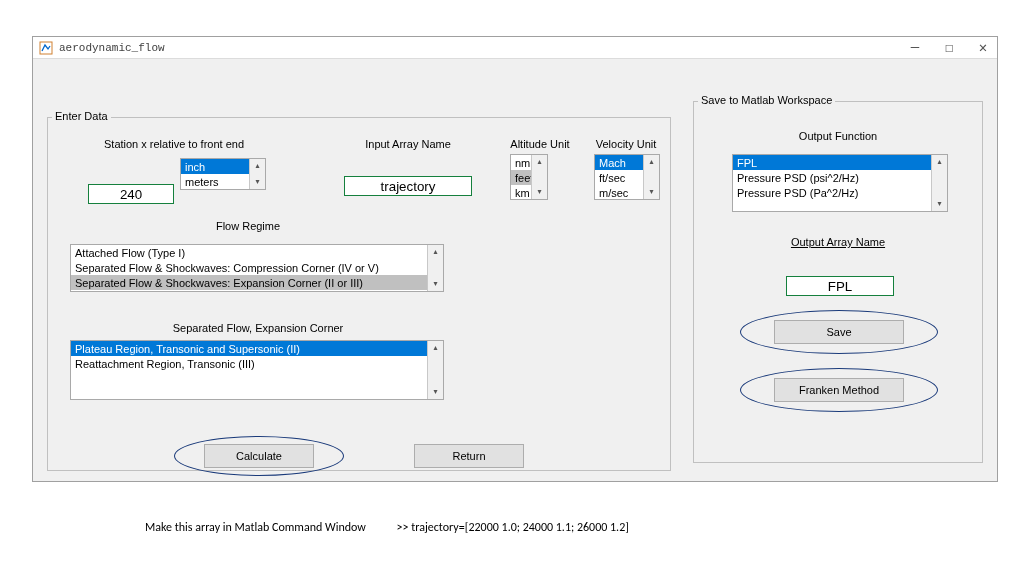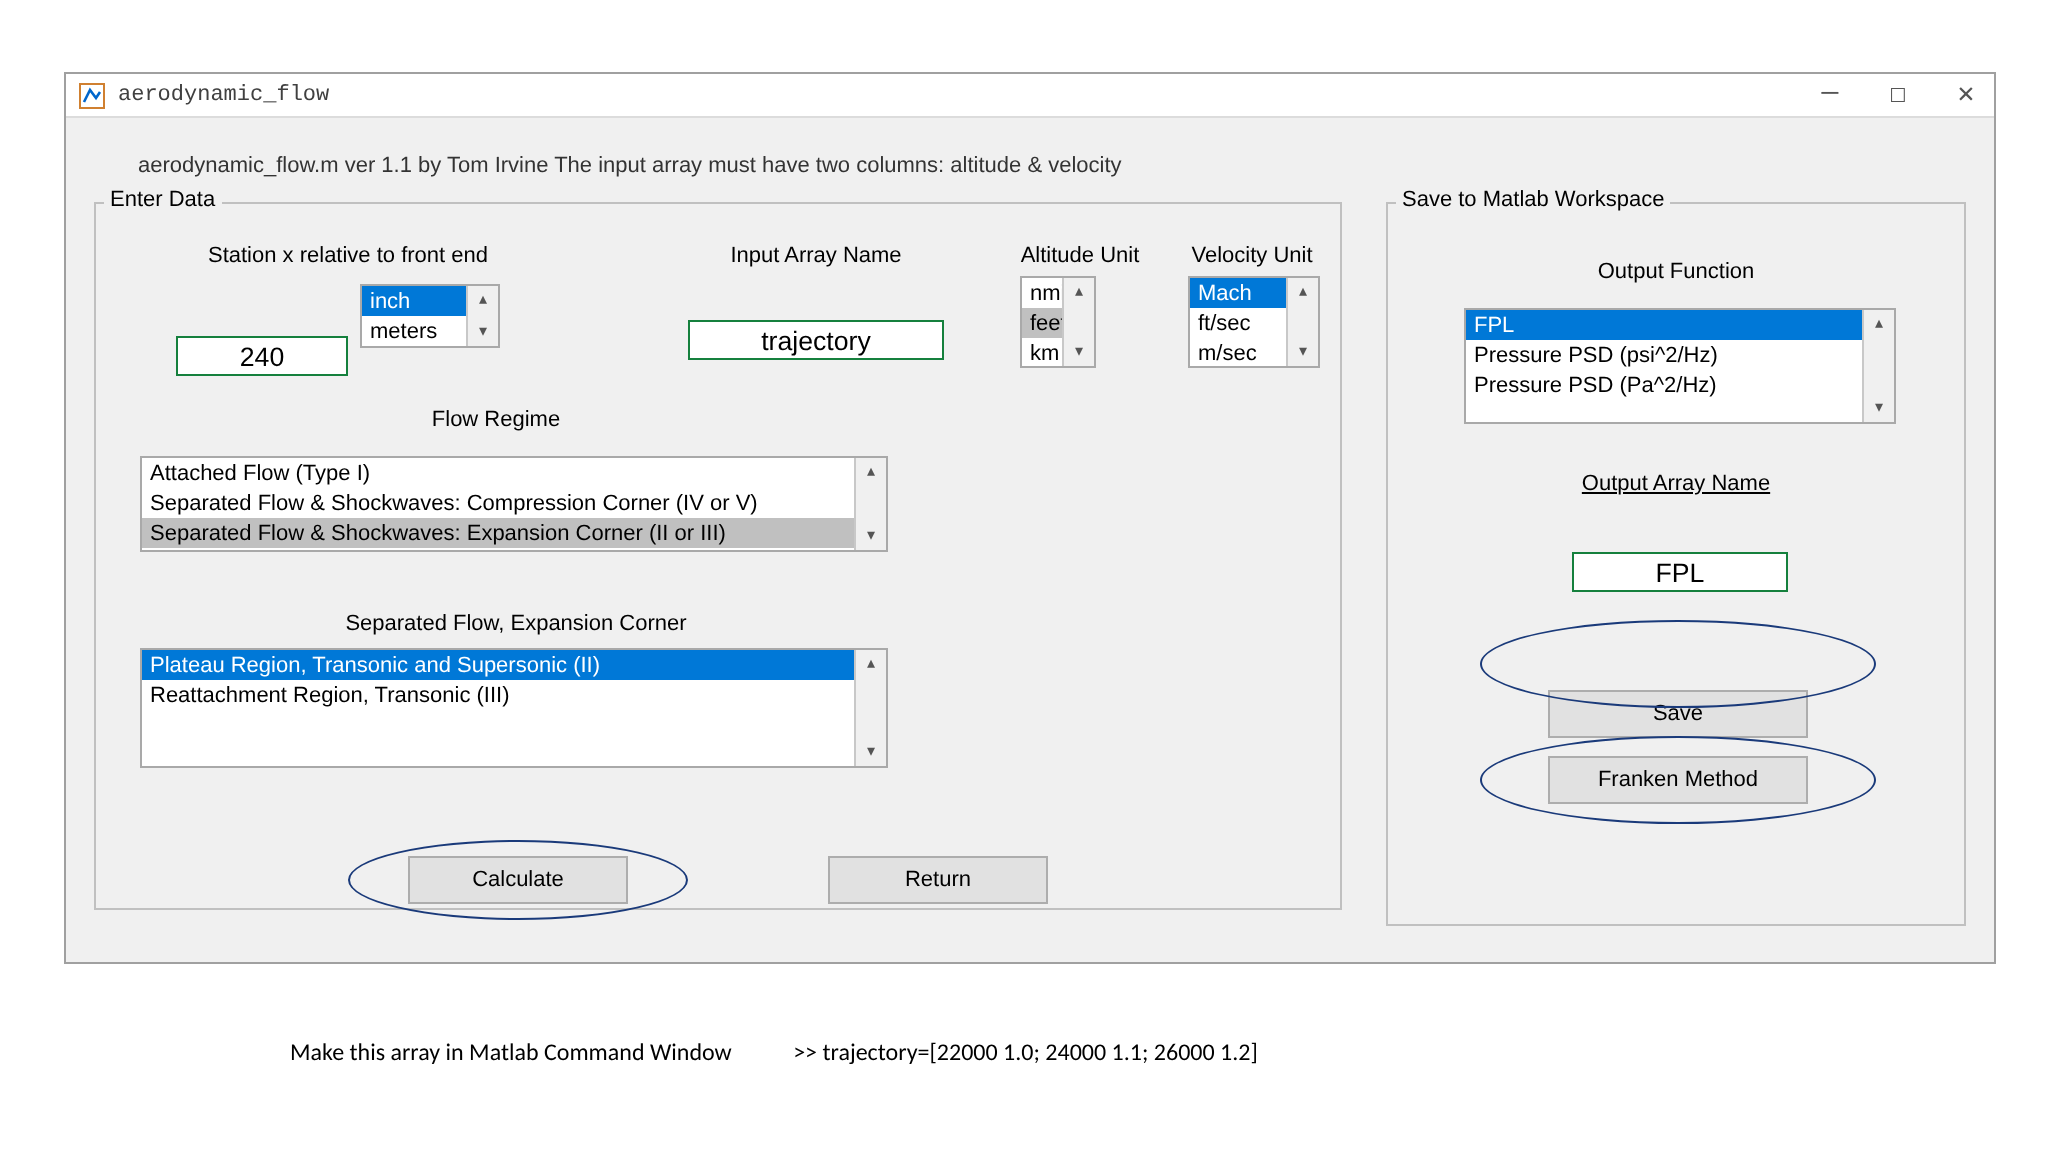--- a/index.html
+++ b/index.html
@@ -5,21 +5,21 @@
   * { box-sizing: border-box; margin: 0; padding: 0; }
   body { background: #ffffff; font-family: "Segoe UI", Tahoma, sans-serif; font-size: 11px; color: #000; width: 1024px; height: 576px; position: relative; }
   .window { position: absolute; left: 32px; top: 36px; width: 966px; height: 446px; background: #f0f0f0; border: 1px solid #a0a0a0; }
   .titlebar { height: 22px; display: flex; align-items: center; padding: 0 6px; background: #fff; border-bottom: 1px solid #dcdcdc; font-family: Liberation Mono, monospace; }
   .titlebar .icon { width: 14px; height: 14px; margin-right: 6px; display: inline-block; }
   .title-text { flex: 1; color: #404040; }
   .title-controls { display: flex; gap: 18px; font-size: 14px; color: #555; }
   .title-controls span { width: 16px; text-align: center; cursor: default; }
   .body { position: relative; width: 100%; height: calc(100% - 22px); background: #f0f0f0; }
   .info-line { position: absolute; left: 36px; top: 18px; color: #333; }
-  .enter-data { position: absolute; left: 14px; top: 42px; width: 624px; height: 354px; border: 1px solid #c0c0c0; }
+  .enter-data { position: absolute; left: 14px; top: 58px; width: 624px; height: 354px; border: 1px solid #c0c0c0; }
   .enter-data .legend, .save-panel .legend { position: absolute; top: -8px; left: 4px; background: #f0f0f0; padding: 0 3px; }
   .save-panel { position: absolute; left: 660px; top: 42px; width: 290px; height: 362px; border: 1px solid #c0c0c0; }
   .lbl { position: absolute; text-align: center; }
   .input-text { background: #fff; border: 1px solid #15803d; padding: 2px 4px; height: 20px; text-align: center; margin-top: 16px; }
   .listbox { background: #fff; border: 1px solid #a9a9a9; overflow: hidden; position: relative; }
   .listbox .opt { padding: 1px 4px; height: 15px; line-height: 14px; white-space: nowrap; overflow: hidden; }
   .listbox .sel { background: #0078d7; color: #fff; }
   .listbox .hl { background: #c0c0c0; }
   .scroll-arrows { position: absolute; right: 0; top: 0; bottom: 0; width: 16px; display: flex; flex-direction: column; justify-content: space-between; background: #f0f0f0; border-left: 1px solid #c8c8c8; }
   .scroll-arrows span { height: 14px; text-align: center; font-size: 8px; color: #555; line-height: 14px; }
@@ -41,28 +41,27 @@
     </span>
     <span class="title-text">aerodynamic_flow</span>
     <div class="title-controls">
       <span>—</span>
       <span>☐</span>
       <span>✕</span>
     </div>
   </div>
 
   <div class="body">
-    <div class="info-line">aerodynamic_flow.m   ver 1.1   by Tom Irvine   The input array must have two columns:   altitude &amp; velocity</div>
 
     <div class="enter-data">
       <div class="legend">Enter Data</div>
 
       <div class="lbl" style="left:46px; top:20px; width:160px;">Station x relative to front end</div>
       <input class="input-text" style="position: absolute; left: 40px; top: 50px; width: 86px;" value="240">
-      <div class="listbox" style="position:absolute; left:132px; top:40px; width:70px; height:32px;">
+      <div class="listbox" style="position:absolute; left:132px; top:40px; width:86px; height:32px;">
         <div class="opt sel">inch</div>
         <div class="opt">meters</div>
         <div class="scroll-arrows">
             <span>▴</span>
             <span>▾</span>
           </div>
       </div>
 
       <div class="lbl" style="left:300px; top:20px; width:120px;">Input Array Name</div>
       <input class="input-text" style="position: absolute; left: 296px; top: 42px; width: 128px;" value="trajectory">
@@ -123,21 +122,21 @@
         <div class="opt">Pressure PSD (psi^2/Hz)</div>
         <div class="opt">Pressure PSD (Pa^2/Hz)</div>
         <div class="scroll-arrows">
             <span>▴</span>
             <span>▾</span>
           </div>
       </div>
       <div class="lbl" style="left:0; right:0; top:134px; text-align:center;text-decoration:underline;">Output Array Name</div>
       <input class="input-text" style="position: absolute; left: 92px; top: 158px; width: 108px;" value="FPL">
 
-      <div class="btn" style="position:absolute; left:80px; top:218px; width:130px;margin-top:25px;">Save</div>
+      <div class="btn" style="position:absolute; left:80px; top:218px; width:130px;">Save</div>
       <div class="ellipse" style="left:46px; top:208px; width:198px; height:44px;"></div>
 
       <div class="btn" style="position:absolute; left:80px; top:276px; width:130px;">Franken Method</div>
       <div class="ellipse" style="left:46px; top:266px; width:198px; height:44px;"></div>
     </div>
 
   </div>
 </div>
 
 <div class="caption">

